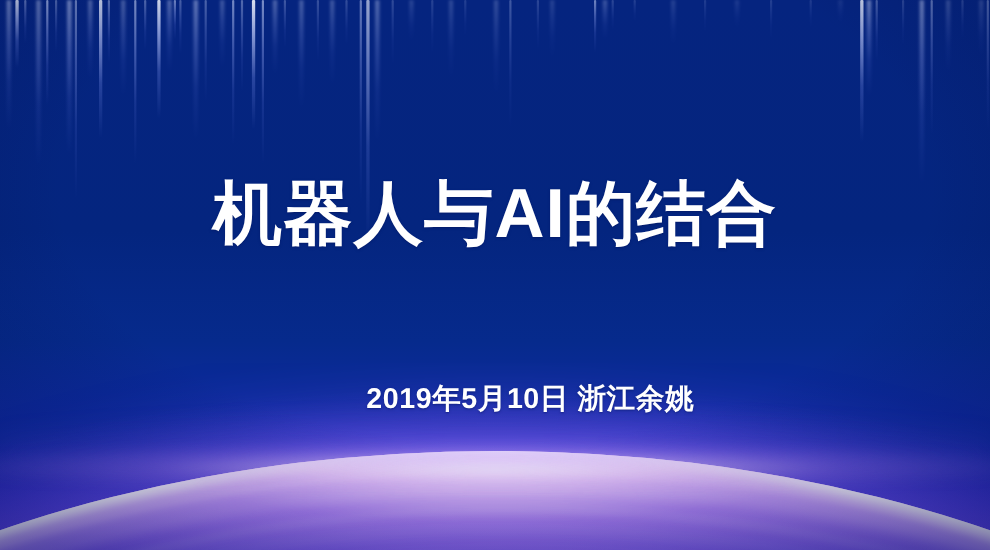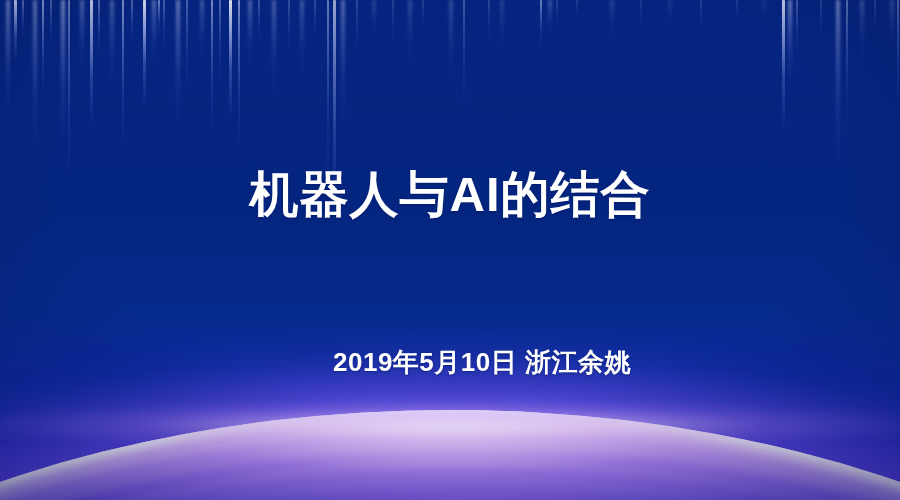--- a/index.html
+++ b/index.html
@@ -133,21 +133,21 @@
   .content {
     position: absolute;
     inset: 0;
     text-align: center;
   }
   .title-main {
     position: absolute;
     top: 158px;
     left: 0;
     width: 900px;
-    font-size: 49px;
+    font-size: 63px;
     line-height: 72px;
     font-weight: bold;
     color: #ffffff;
     letter-spacing: 1px;
     text-shadow: 0 1px 2px rgba(3,20,90,0.55);
     white-space: nowrap;
   }
   .title-sub {
     position: absolute;
     top: 243px;

